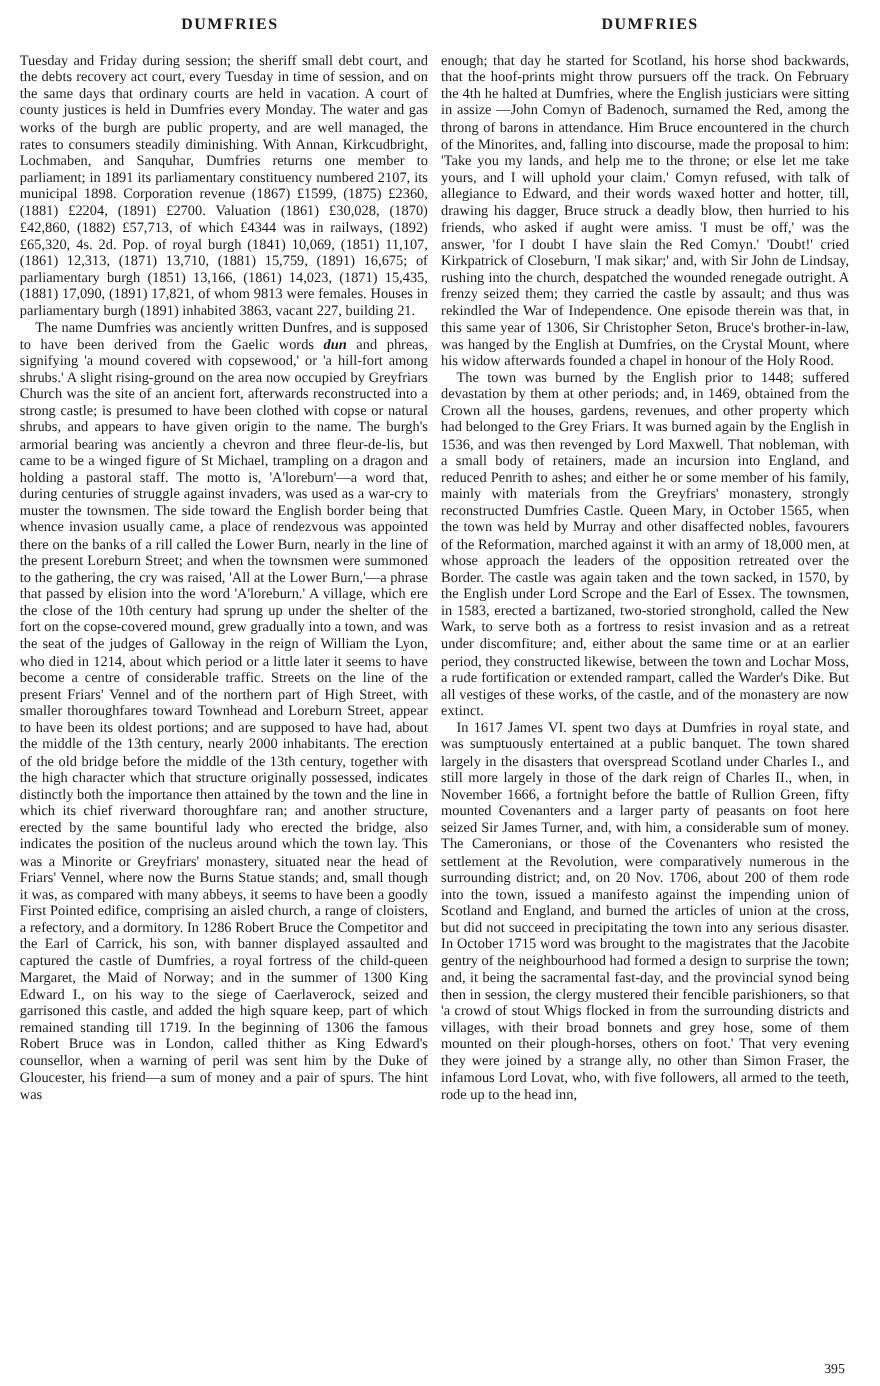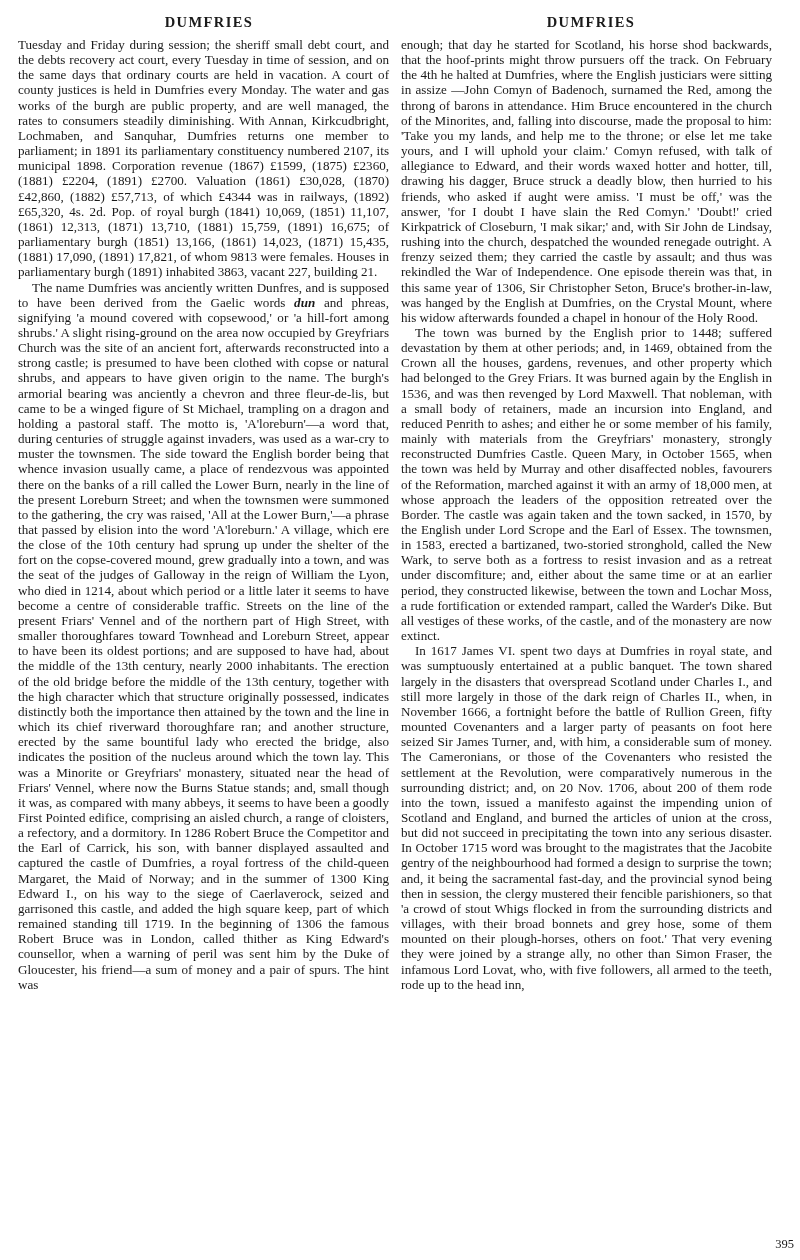--- a/index.html
+++ b/index.html
@@ -19,21 +19,21 @@
     width: 800px;
     height: 1260px;
     box-sizing: border-box;
     padding: 14px 18px 10px 18px;
     position: relative;
   }
   .headers {
     display: flex;
     flex-direction: row;
     width: 100%;
-    margin-bottom: 6px;
+    margin-bottom: 16px;
   }
   .header-col {
     width: 50%;
     text-align: center;
     font-family: "Liberation Serif", serif;
     font-weight: bold;
     font-size: 14.5px;
     letter-spacing: 1.4px;
   }
   .columns {
@@ -57,21 +57,21 @@
   .col p.indent {
     text-indent: 14px;
     margin-top: 0px;
   }
   .ital {
     font-style: italic;
     font-weight: bold;
   }
   .pagenum {
     position: absolute;
-    right: 6px;
+    right: 32px;
     bottom: 8px;
     font-size: 12.5px;
     font-family: "Liberation Serif", serif;
   }
   
   .col p.fulljust {
     text-align: justify;
   }
 </style>
 </head>

